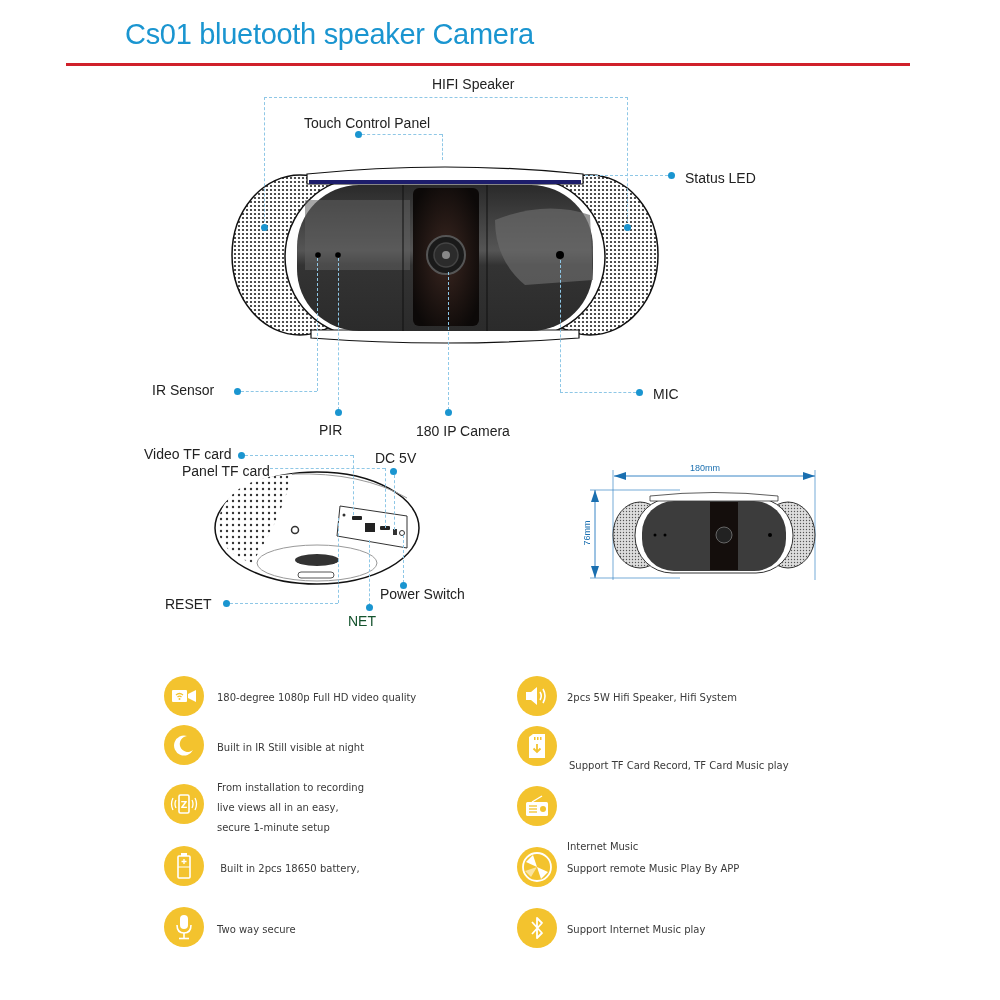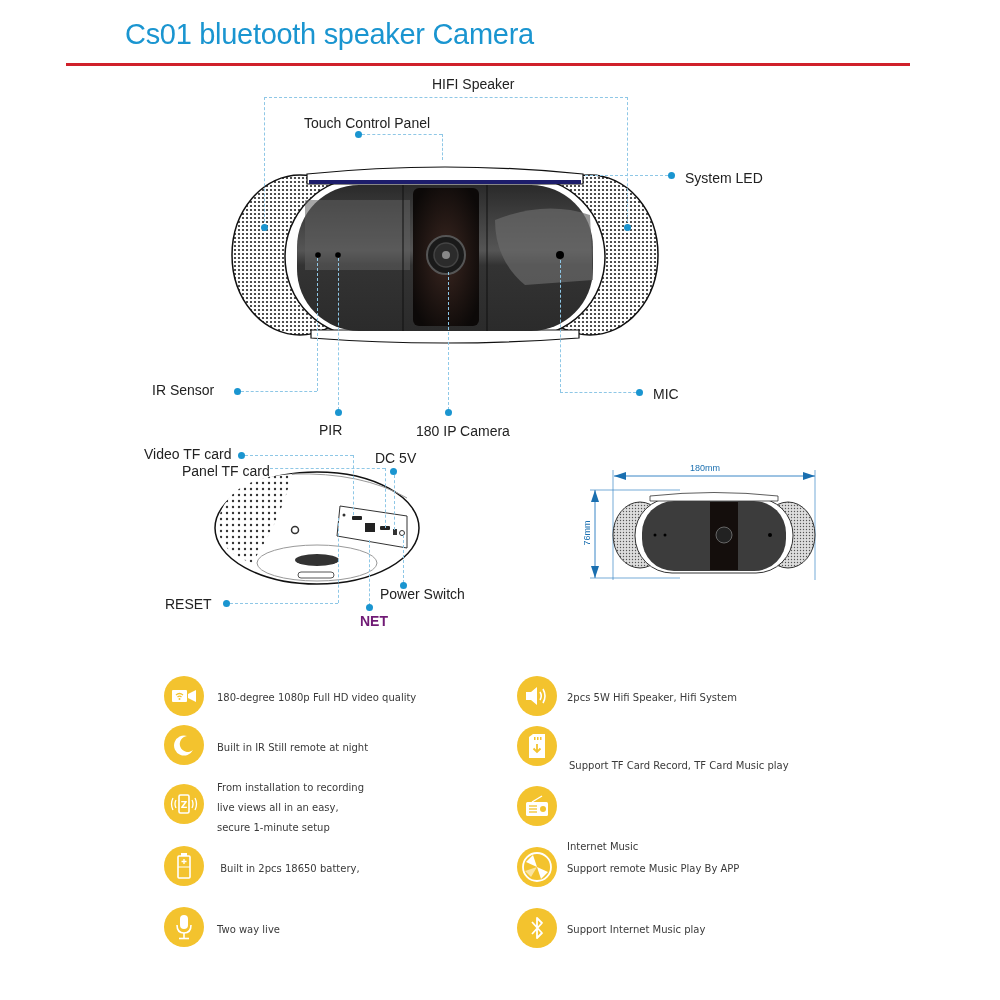--- a/index.html
+++ b/index.html
@@ -76,21 +76,21 @@
   <div class="abs dash-v" style="left:264px;top:97px;height:130px"></div>
   <div class="abs dash-v" style="left:627px;top:97px;height:130px"></div>
   <div class="abs dot" style="left:261px;top:224px"></div>
   <div class="abs dot" style="left:624px;top:224px"></div>
 
   <div class="abs lbl" style="left:304px;top:115px">Touch Control Panel</div>
   <div class="abs dot" style="left:355px;top:131px"></div>
   <div class="abs dash-h" style="left:362px;top:134px;width:80px"></div>
   <div class="abs dash-v" style="left:442px;top:134px;height:26px"></div>
 
-  <div class="abs lbl" style="left:685px;top:170px">System LED</div>
+  <div class="abs lbl" style="left:685px;top:170px">Status LED</div>
   <div class="abs dot" style="left:668px;top:172px"></div>
   <div class="abs dash-h" style="left:585px;top:175px;width:83px"></div>
 
   <div class="abs lbl" style="left:152px;top:382px">IR Sensor</div>
   <div class="abs dot" style="left:234px;top:388px"></div>
   <div class="abs dash-h" style="left:241px;top:391px;width:76px"></div>
   <div class="abs dash-v" style="left:317px;top:258px;height:133px"></div>
 
   <div class="abs dash-v" style="left:338px;top:258px;height:152px"></div>
   <div class="abs dot" style="left:335px;top:409px"></div>
@@ -144,21 +144,21 @@
   <div class="abs dot" style="left:390px;top:468px"></div>
   <div class="abs dash-v" style="left:394px;top:475px;height:55px"></div>
 
   <div class="abs lbl-s" style="left:165px;top:596px">RESET</div>
   <div class="abs dot" style="left:223px;top:600px"></div>
   <div class="abs dash-h" style="left:230px;top:603px;width:108px"></div>
   <div class="abs dash-v" style="left:338px;top:518px;height:85px"></div>
 
   <div class="abs dash-v" style="left:369px;top:540px;height:66px"></div>
   <div class="abs dot" style="left:366px;top:604px"></div>
-  <div class="abs lbl-s" style="left:360px;top:613px;font-weight:bold;color:#701a75">NET</div>
+  <div class="abs lbl-s" style="left:348px;top:613px;font-weight:normal;color:#14532d">NET</div>
 
   <div class="abs dash-v" style="left:403px;top:535px;height:48px"></div>
   <div class="abs dot" style="left:400px;top:582px"></div>
   <div class="abs lbl-s" style="left:380px;top:586px">Power Switch</div>
 </div>
 
 <div>
   <svg class="abs" style="left:580px;top:465px" width="250" height="120">
     <defs>
       <pattern id="mesh3" width="3" height="3" patternUnits="userSpaceOnUse">
@@ -204,21 +204,21 @@
         <circle cx="8.5" cy="12" r="1" fill="#f3c32e"></circle>
       </svg>
   </div>
   <div class="abs feat-text" style="left:217px;top:688px">180-degree 1080p Full HD video quality</div>
 
   <div class="abs feat-icon" style="left:164px;top:725px">
     <svg width="24" height="24" viewBox="0 0 24 24">
         <path d="M15 3 A10 10 0 1 0 21 17 A8 8 0 1 1 15 3 Z" fill="#fff"></path>
       </svg>
   </div>
-  <div class="abs feat-text" style="left:217px;top:738px">Built in IR Still remote at night</div>
+  <div class="abs feat-text" style="left:217px;top:738px">Built in IR Still visible at night</div>
 
   <div class="abs feat-icon" style="left:164px;top:784px">
     <svg width="28" height="22" viewBox="0 0 28 22">
         <rect x="9" y="2" width="10" height="18" rx="1.5" fill="none" stroke="#fff" stroke-width="1.6"></rect>
         <text x="14" y="15" font-size="9" fill="#fff" text-anchor="middle" font-family="DejaVu Sans, sans-serif" font-weight="bold">Z</text>
         <path d="M6 7 Q4 11 6 15 M3 5 Q0 11 3 17" stroke="#fff" stroke-width="1.3" fill="none"></path>
         <path d="M22 7 Q24 11 22 15 M25 5 Q28 11 25 17" stroke="#fff" stroke-width="1.3" fill="none"></path>
       </svg>
   </div>
   <div class="abs feat-text" style="left:217px;top:778px">
@@ -238,21 +238,21 @@
   <div class="abs feat-text" style="left:217px;top:859px;white-space:pre"> Built in 2pcs 18650 battery,</div>
 
   <div class="abs feat-icon" style="left:164px;top:907px">
     <svg width="20" height="28" viewBox="0 0 20 28">
         <rect x="6" y="2" width="8" height="14" rx="4" fill="#fff"></rect>
         <path d="M3 12 Q3 20 10 20 Q17 20 17 12" stroke="#fff" stroke-width="1.6" fill="none"></path>
         <line x1="10" y1="20" x2="10" y2="25" stroke="#fff" stroke-width="1.6"></line>
         <line x1="5" y1="25.5" x2="15" y2="25.5" stroke="#fff" stroke-width="1.6"></line>
       </svg>
   </div>
-  <div class="abs feat-text" style="left:217px;top:920px">Two way live</div>
+  <div class="abs feat-text" style="left:217px;top:920px">Two way secure</div>
 
   <div class="abs feat-icon" style="left:517px;top:676px">
     <svg width="26" height="24" viewBox="0 0 26 24">
         <polygon points="2,8 7,8 13,3 13,21 7,16 2,16" fill="#fff"></polygon>
         <path d="M16 8 Q18.5 12 16 16" stroke="#fff" stroke-width="1.6" fill="none"></path>
         <path d="M19 5 Q23 12 19 19" stroke="#fff" stroke-width="1.6" fill="none"></path>
       </svg>
   </div>
   <div class="abs feat-text" style="left:567px;top:688px">2pcs 5W Hifi Speaker, Hifi System</div>
 

